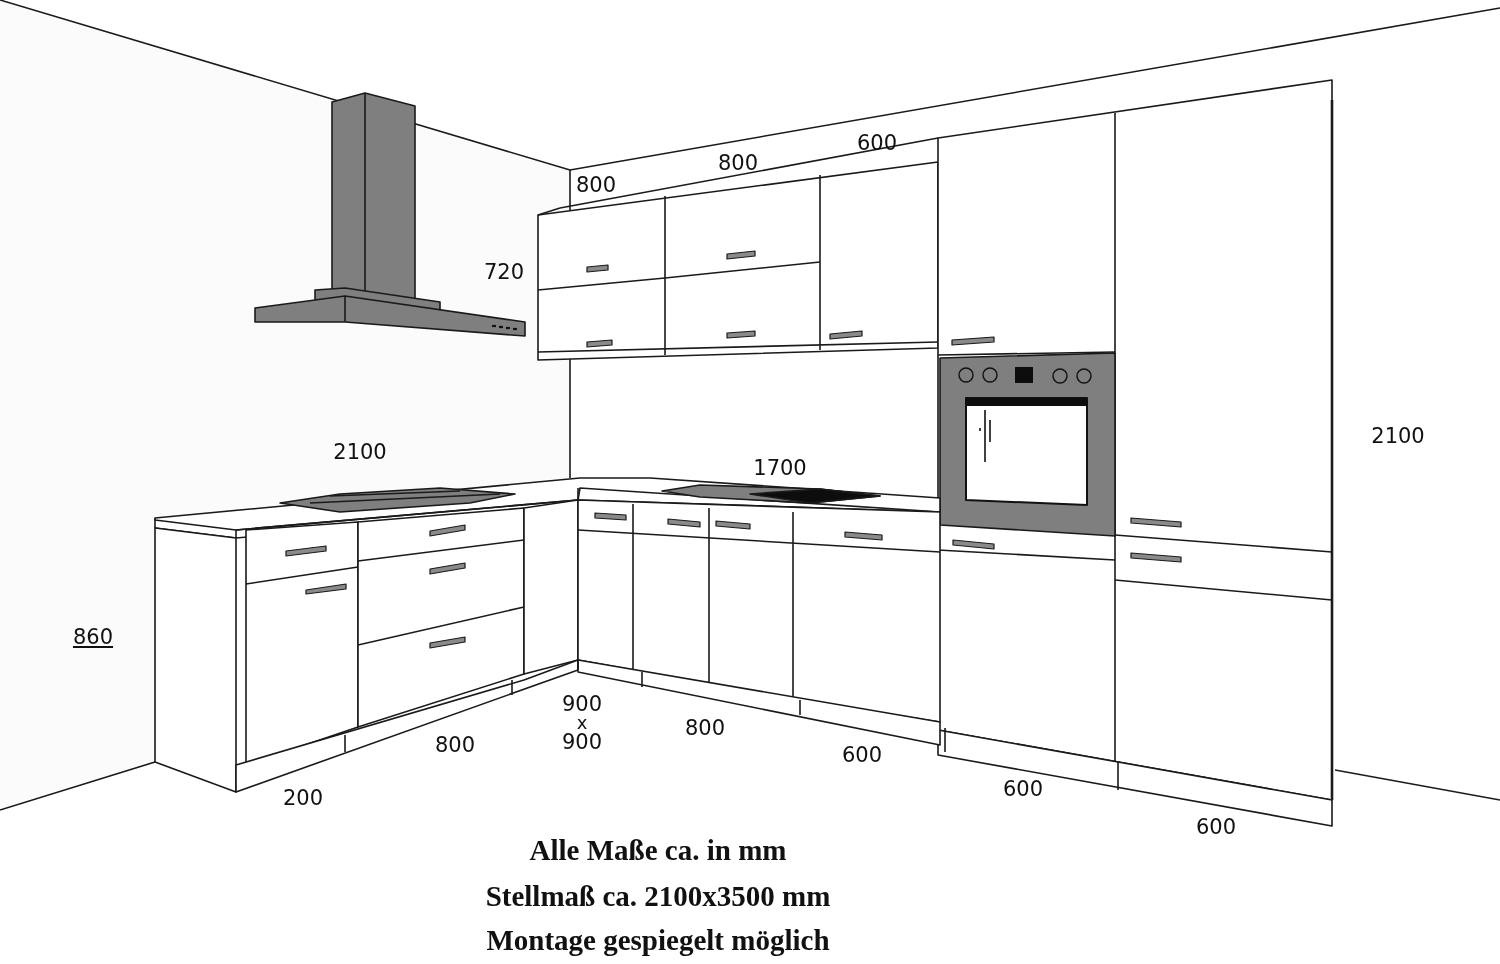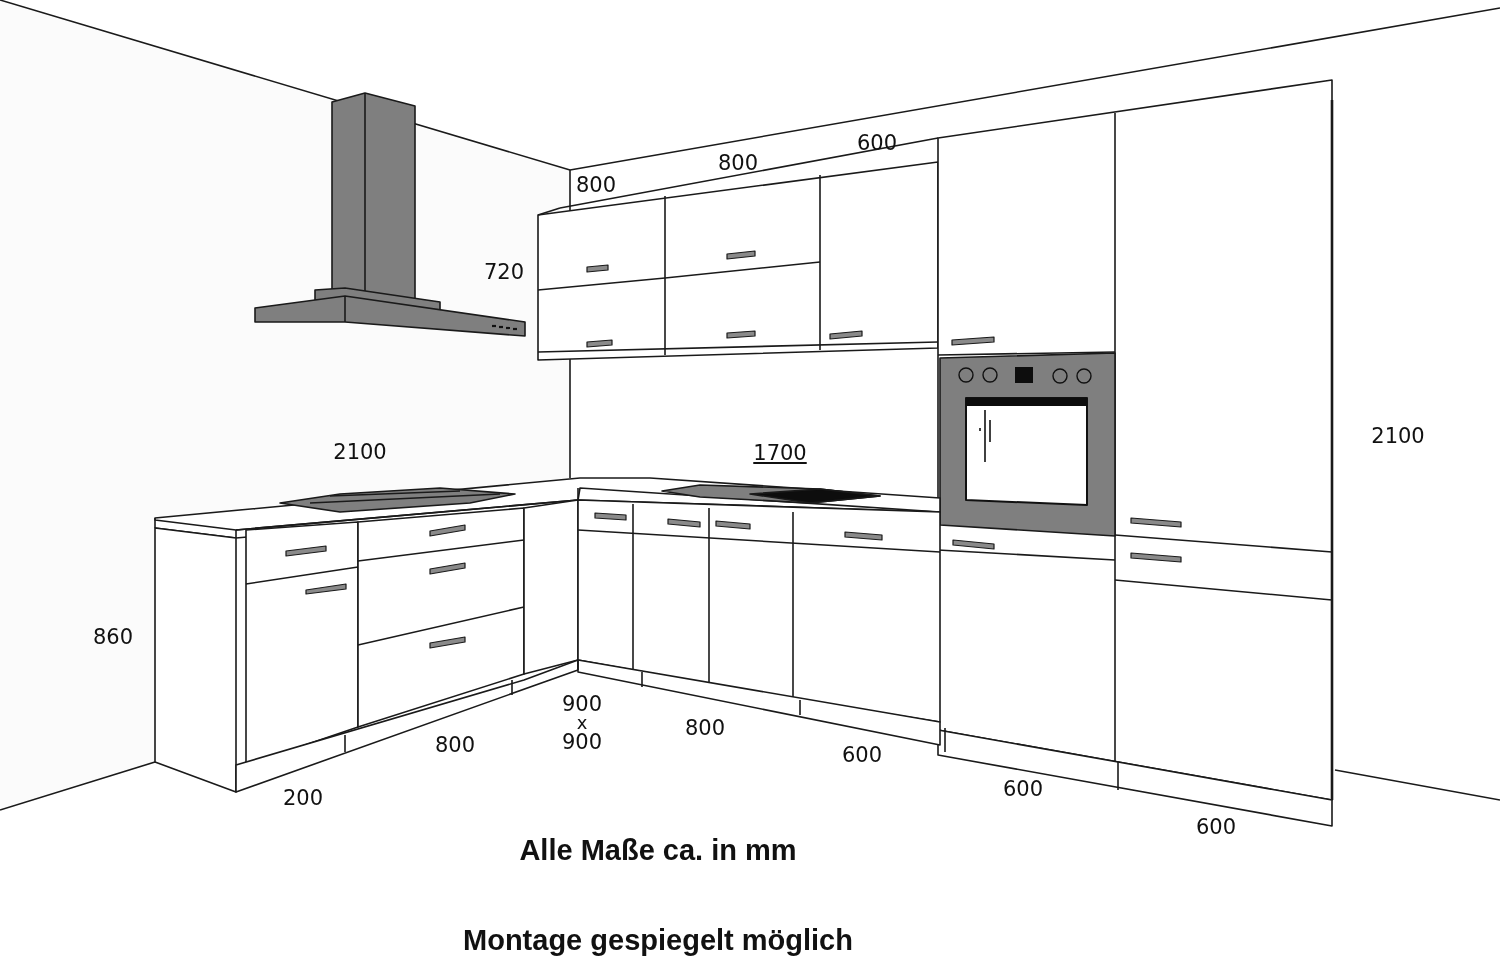--- a/index.html
+++ b/index.html
@@ -1,19 +1,19 @@
 <!DOCTYPE html>
 <html><head>
 <meta charset="utf-8">
 <style>
   html,body{margin:0;padding:0;background:#ffffff;}
   #stage{position:relative;width:1500px;height:964px;overflow:hidden;background:#ffffff;font-family:"DejaVu Sans","Liberation Sans",sans-serif;}
   #stage svg{position:absolute;left:0;top:0;}
   .dim{position:absolute;font-family:"DejaVu Sans","Liberation Sans",sans-serif;font-size:21px;color:#111;white-space:nowrap;transform:translate(-50%,-50%);}
-  .note{position:absolute;left:0;width:1316px;text-align:center;font-family:Liberation Sans, sans-serif;font-weight:bold;font-size:29px;color:#111;transform:translateY(-50%);}
+  .note{position:absolute;left:0;width:1316px;text-align:center;font-family:Liberation Serif, serif;font-weight:bold;font-size:29px;color:#111;transform:translateY(-50%);}
 </style>
 </head>
 <body>
 
 <div id="stage">
 <svg width="1500" height="964" viewBox="0 0 1500 964">
   <g fill="none" stroke="#1a1a1a" stroke-width="1.6" stroke-linejoin="round">
 
     <g>
       <polygon points="0,0 0,810 155,762 155,518 570,478 570,170" fill="#fbfbfb" stroke="none"></polygon>
@@ -153,28 +153,29 @@
 
     <line x1="578" y1="660" x2="578" y2="670"></line>
   </g>
 </svg>
 
 <div class="dim" style="left:596px;top:185px;">800</div>
 <div class="dim" style="left:738px;top:163px;">800</div>
 <div class="dim" style="left:877px;top:143px;">600</div>
 <div class="dim" style="left:504px;top:272px;">720</div>
 <div class="dim" style="left:360px;top:452px;">2100</div>
-<div class="dim" style="left:780px;top:453px;text-decoration:underline;">1700</div>
+<div class="dim" style="left:780px;top:468px;">1700</div>
 <div class="dim" style="left:1398px;top:436px;">2100</div>
-<div class="dim" style="left:113px;top:637px;">860</div>
+<div class="dim" style="left:93px;top:637px;text-decoration:underline;">860</div>
 <div class="dim" style="left:303px;top:798px;">200</div>
 <div class="dim" style="left:455px;top:745px;">800</div>
 <div class="dim" style="left:582px;top:704px;">900</div>
 <div class="dim" style="left:582px;top:722px;font-size:18px;">x</div>
 <div class="dim" style="left:582px;top:742px;">900</div>
 <div class="dim" style="left:705px;top:728px;">800</div>
 <div class="dim" style="left:862px;top:755px;">600</div>
 <div class="dim" style="left:1023px;top:789px;">600</div>
 <div class="dim" style="left:1216px;top:827px;">600</div>
 
 <div class="note" style="top:850px;">Alle Maße ca. in mm</div>
+<div class="note" style="top:896px;">Stellmaß ca. 2100x3500 mm</div>
 <div class="note" style="top:940px;">Montage gespiegelt möglich</div>
 </div>
 
 </body></html>

